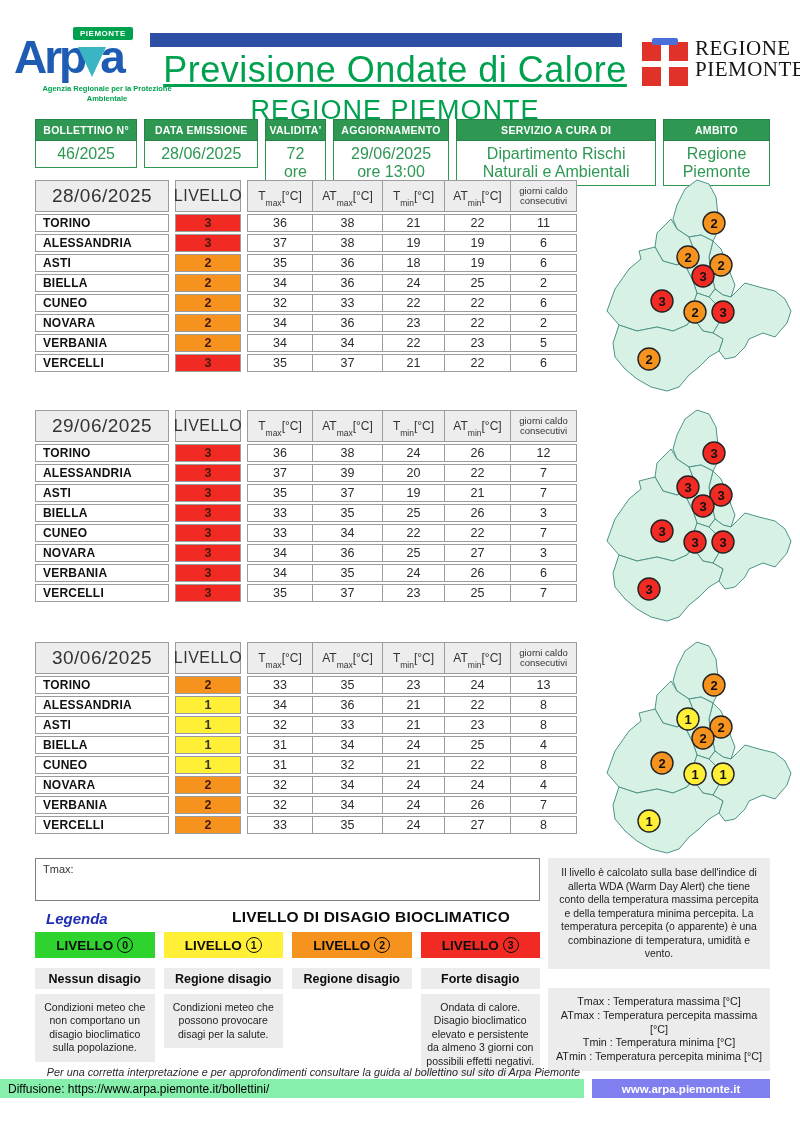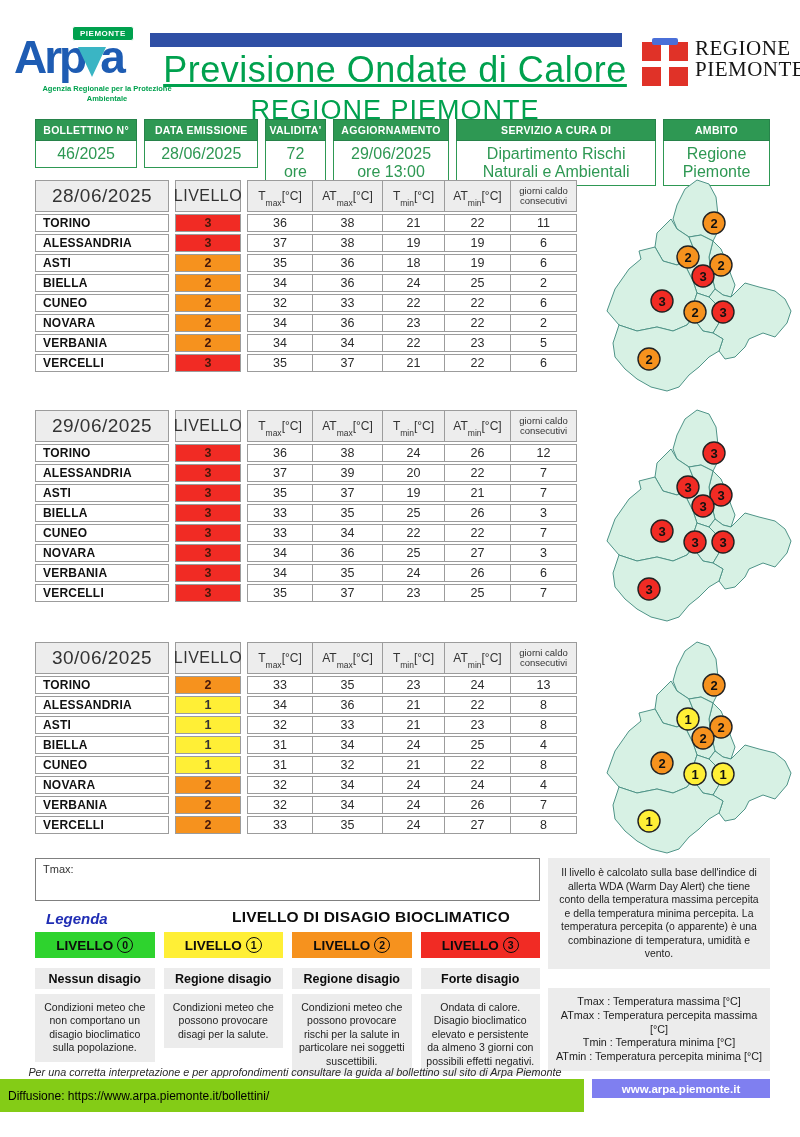--- a/index.html
+++ b/index.html
@@ -75,23 +75,23 @@
   .lg-col { flex:1; }
   .lg-head { height:26px; display:flex; align-items:center; justify-content:center; gap:4px;
     font-weight:bold; font-size:13.5px; color:#0c0c0c; }
   .lg-num { width:16px; height:16px; border:1.7px solid #0c0c0c; border-radius:50%; display:inline-flex;
     align-items:center; justify-content:center; font-size:10.5px; font-weight:bold; }
   .lg-sub { margin-top:10px; background:#ececec; height:21px; display:flex; align-items:center;
     justify-content:center; font-weight:bold; font-size:12.5px; color:#0c0c0c; }
   .lg-desc { margin-top:5px; background:#ececec; padding:7px 5px; font-size:10.5px; line-height:1.28;
     text-align:center; color:#1d1d1d; }
 
-  .guide-line { position:absolute; left:10px; top:1066px; width:570px; text-align:center;
+  .guide-line { position:absolute; left:10px; top:1066px; width:570px; text-align:right;
     font-style:italic; font-size:10.8px; color:#2a2a2a; }
-  .diff-bar { position:absolute; left:0; top:1079px; width:584px; height:33px; background:#84cc16;
+  .diff-bar { position:absolute; left:0; top:1079px; width:584px; height:19px; background:#86efac;
     display:flex; align-items:center; padding-left:8px; font-size:12px; color:#000; }
   .site-btn { position:absolute; left:592px; top:1079px; width:178px; height:19px; background:#7f7ff0;
     color:#fff; font-weight:bold; font-size:11.5px; display:flex; align-items:center; justify-content:center; }
 </style>
 </head>
 <body>
 
 <div class="blue-bar"></div>
 
 <div class="arpa-logo">
@@ -507,21 +507,20 @@
       </div>
       <div class="lg-sub">Regione disagio</div>
       <div class="lg-desc">Condizioni meteo che possono provocare disagi per la salute.</div>
     </div>
     <div class="lg-col">
       <div class="lg-head" style="background: rgb(246, 146, 30);">
         <span>LIVELLO</span>
         <span class="lg-num">2</span>
       </div>
       <div class="lg-sub">Regione disagio</div>
-      <div class="lg-desc">Condizioni meteo che possono provocare rischi per la salute in particolare nei soggetti suscettibili.</div>
     </div>
     <div class="lg-col">
       <div class="lg-head" style="background: rgb(241, 43, 36);">
         <span>LIVELLO</span>
         <span class="lg-num">3</span>
       </div>
       <div class="lg-sub">Forte disagio</div>
       <div class="lg-desc">Ondata di calore. Disagio bioclimatico elevato e persistente da almeno 3 giorni con possibili effetti negativi.</div>
     </div>
   </div>

